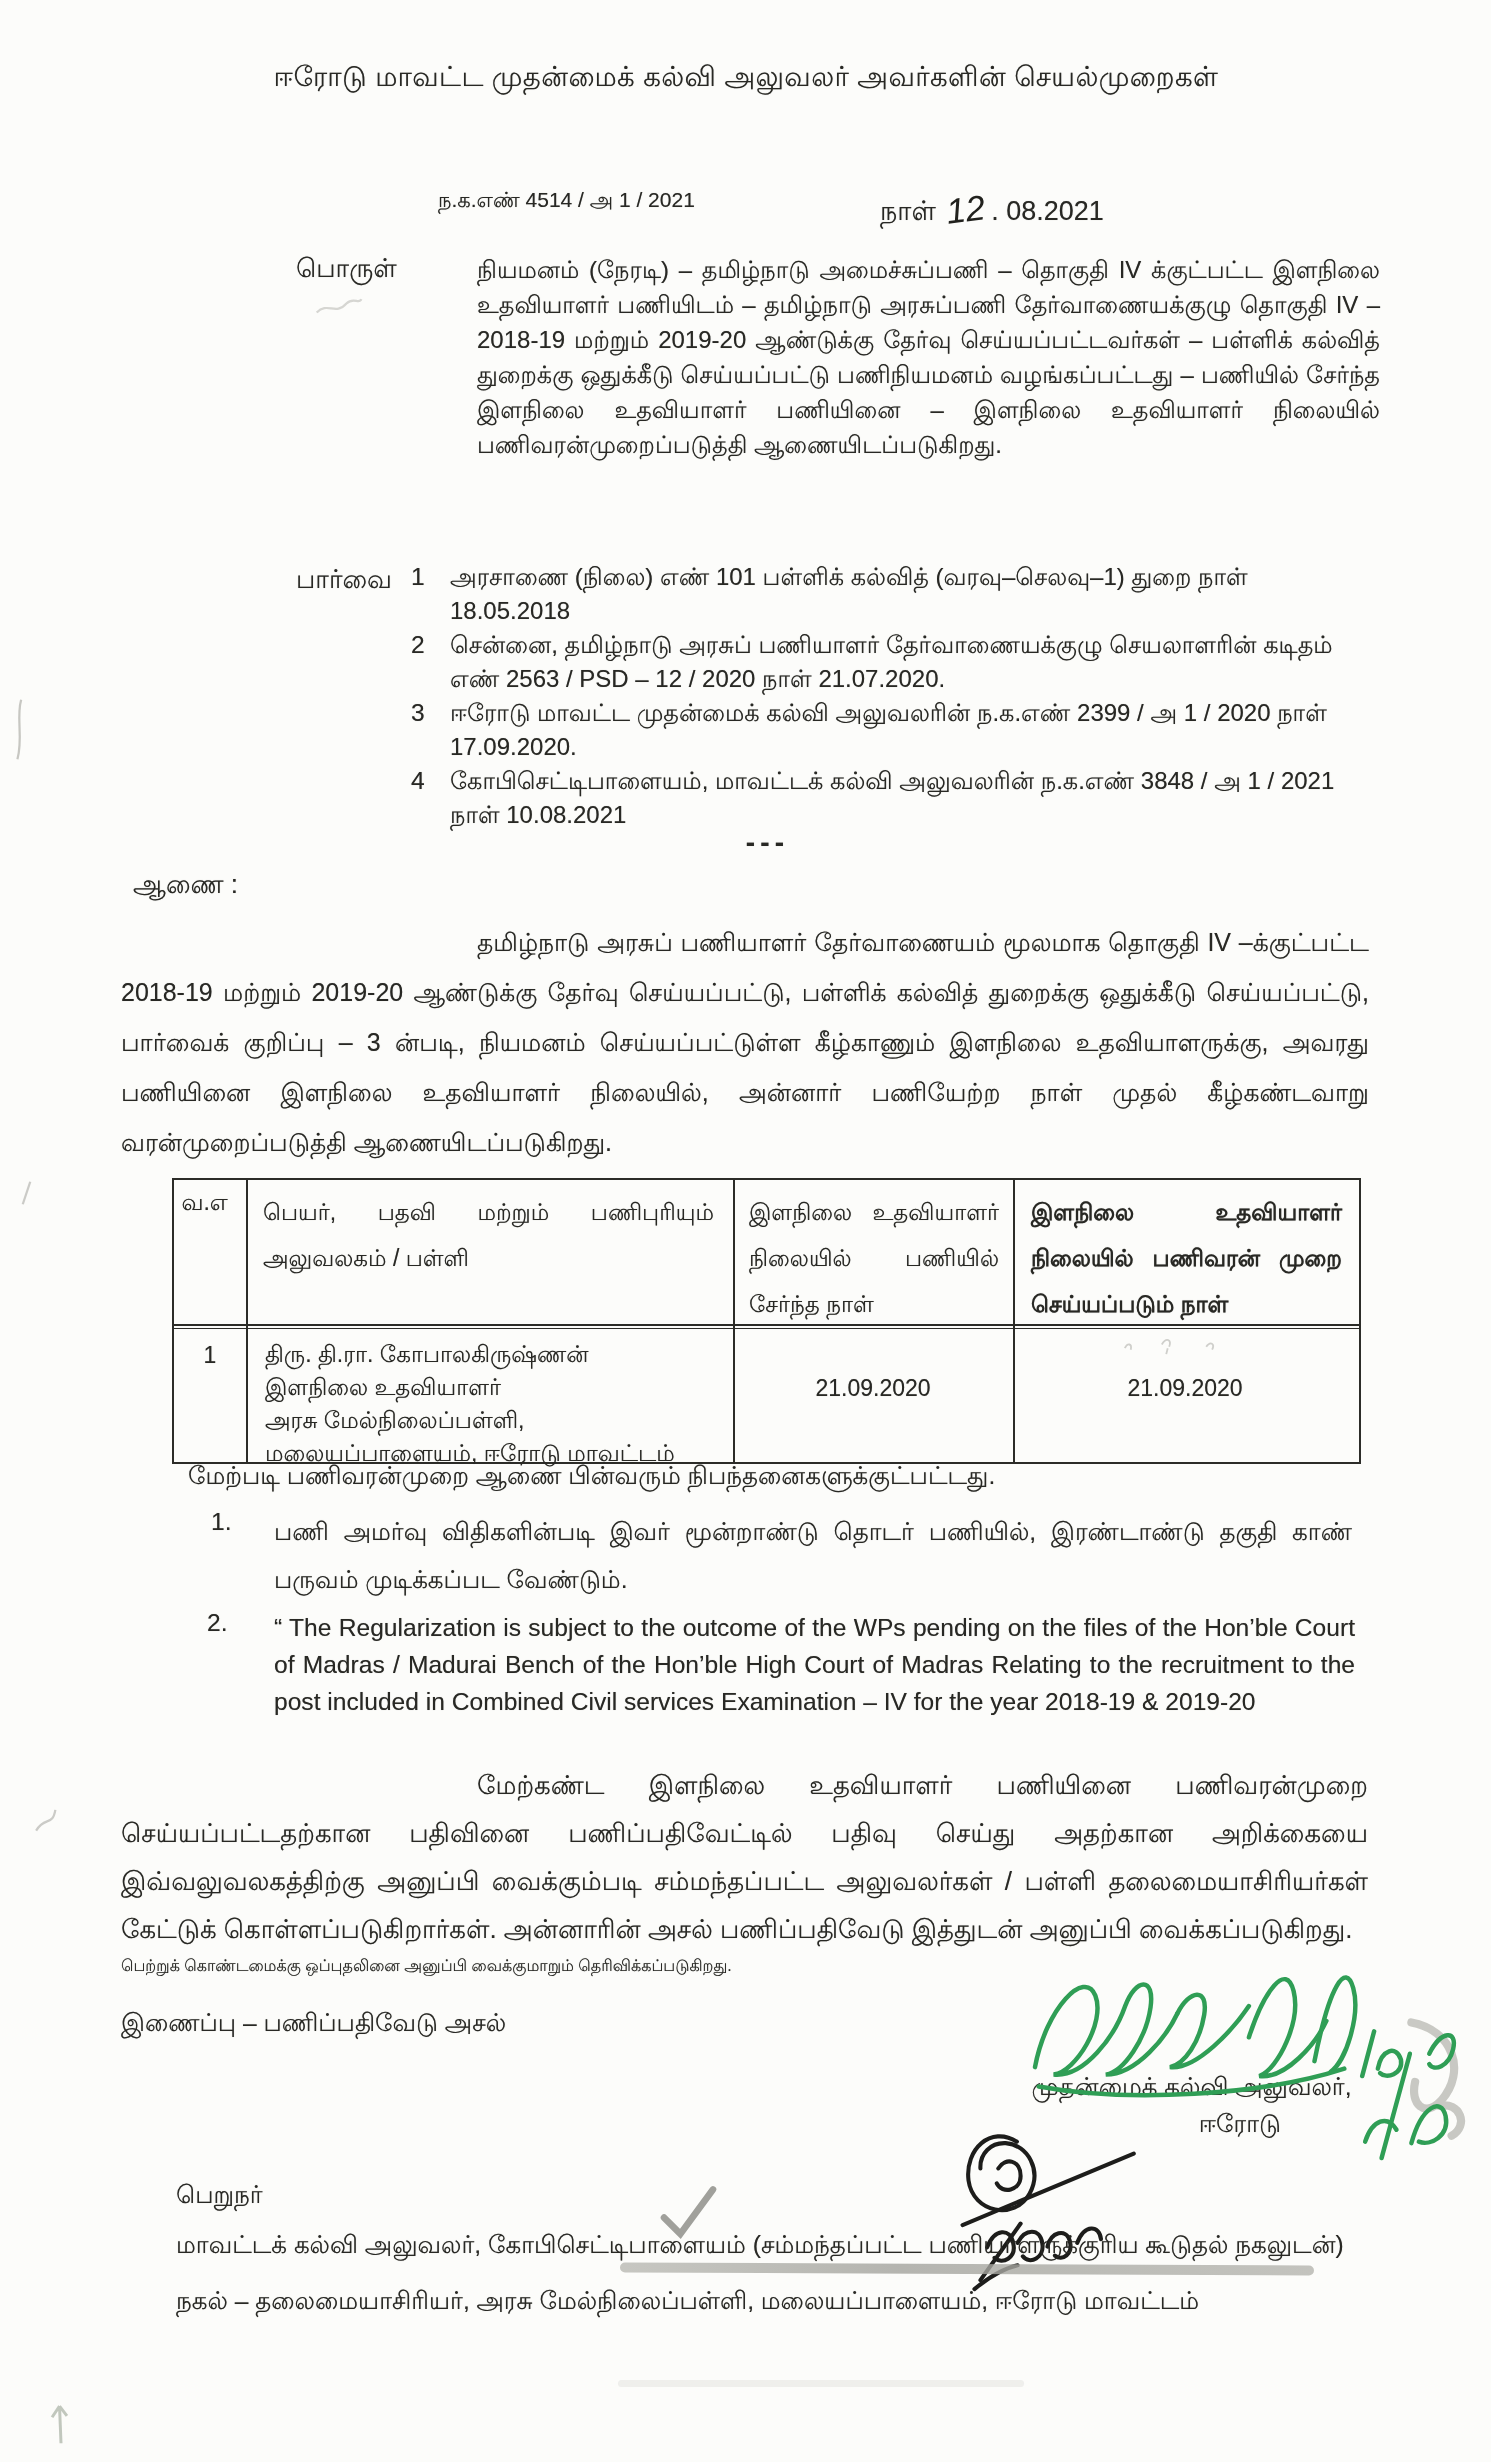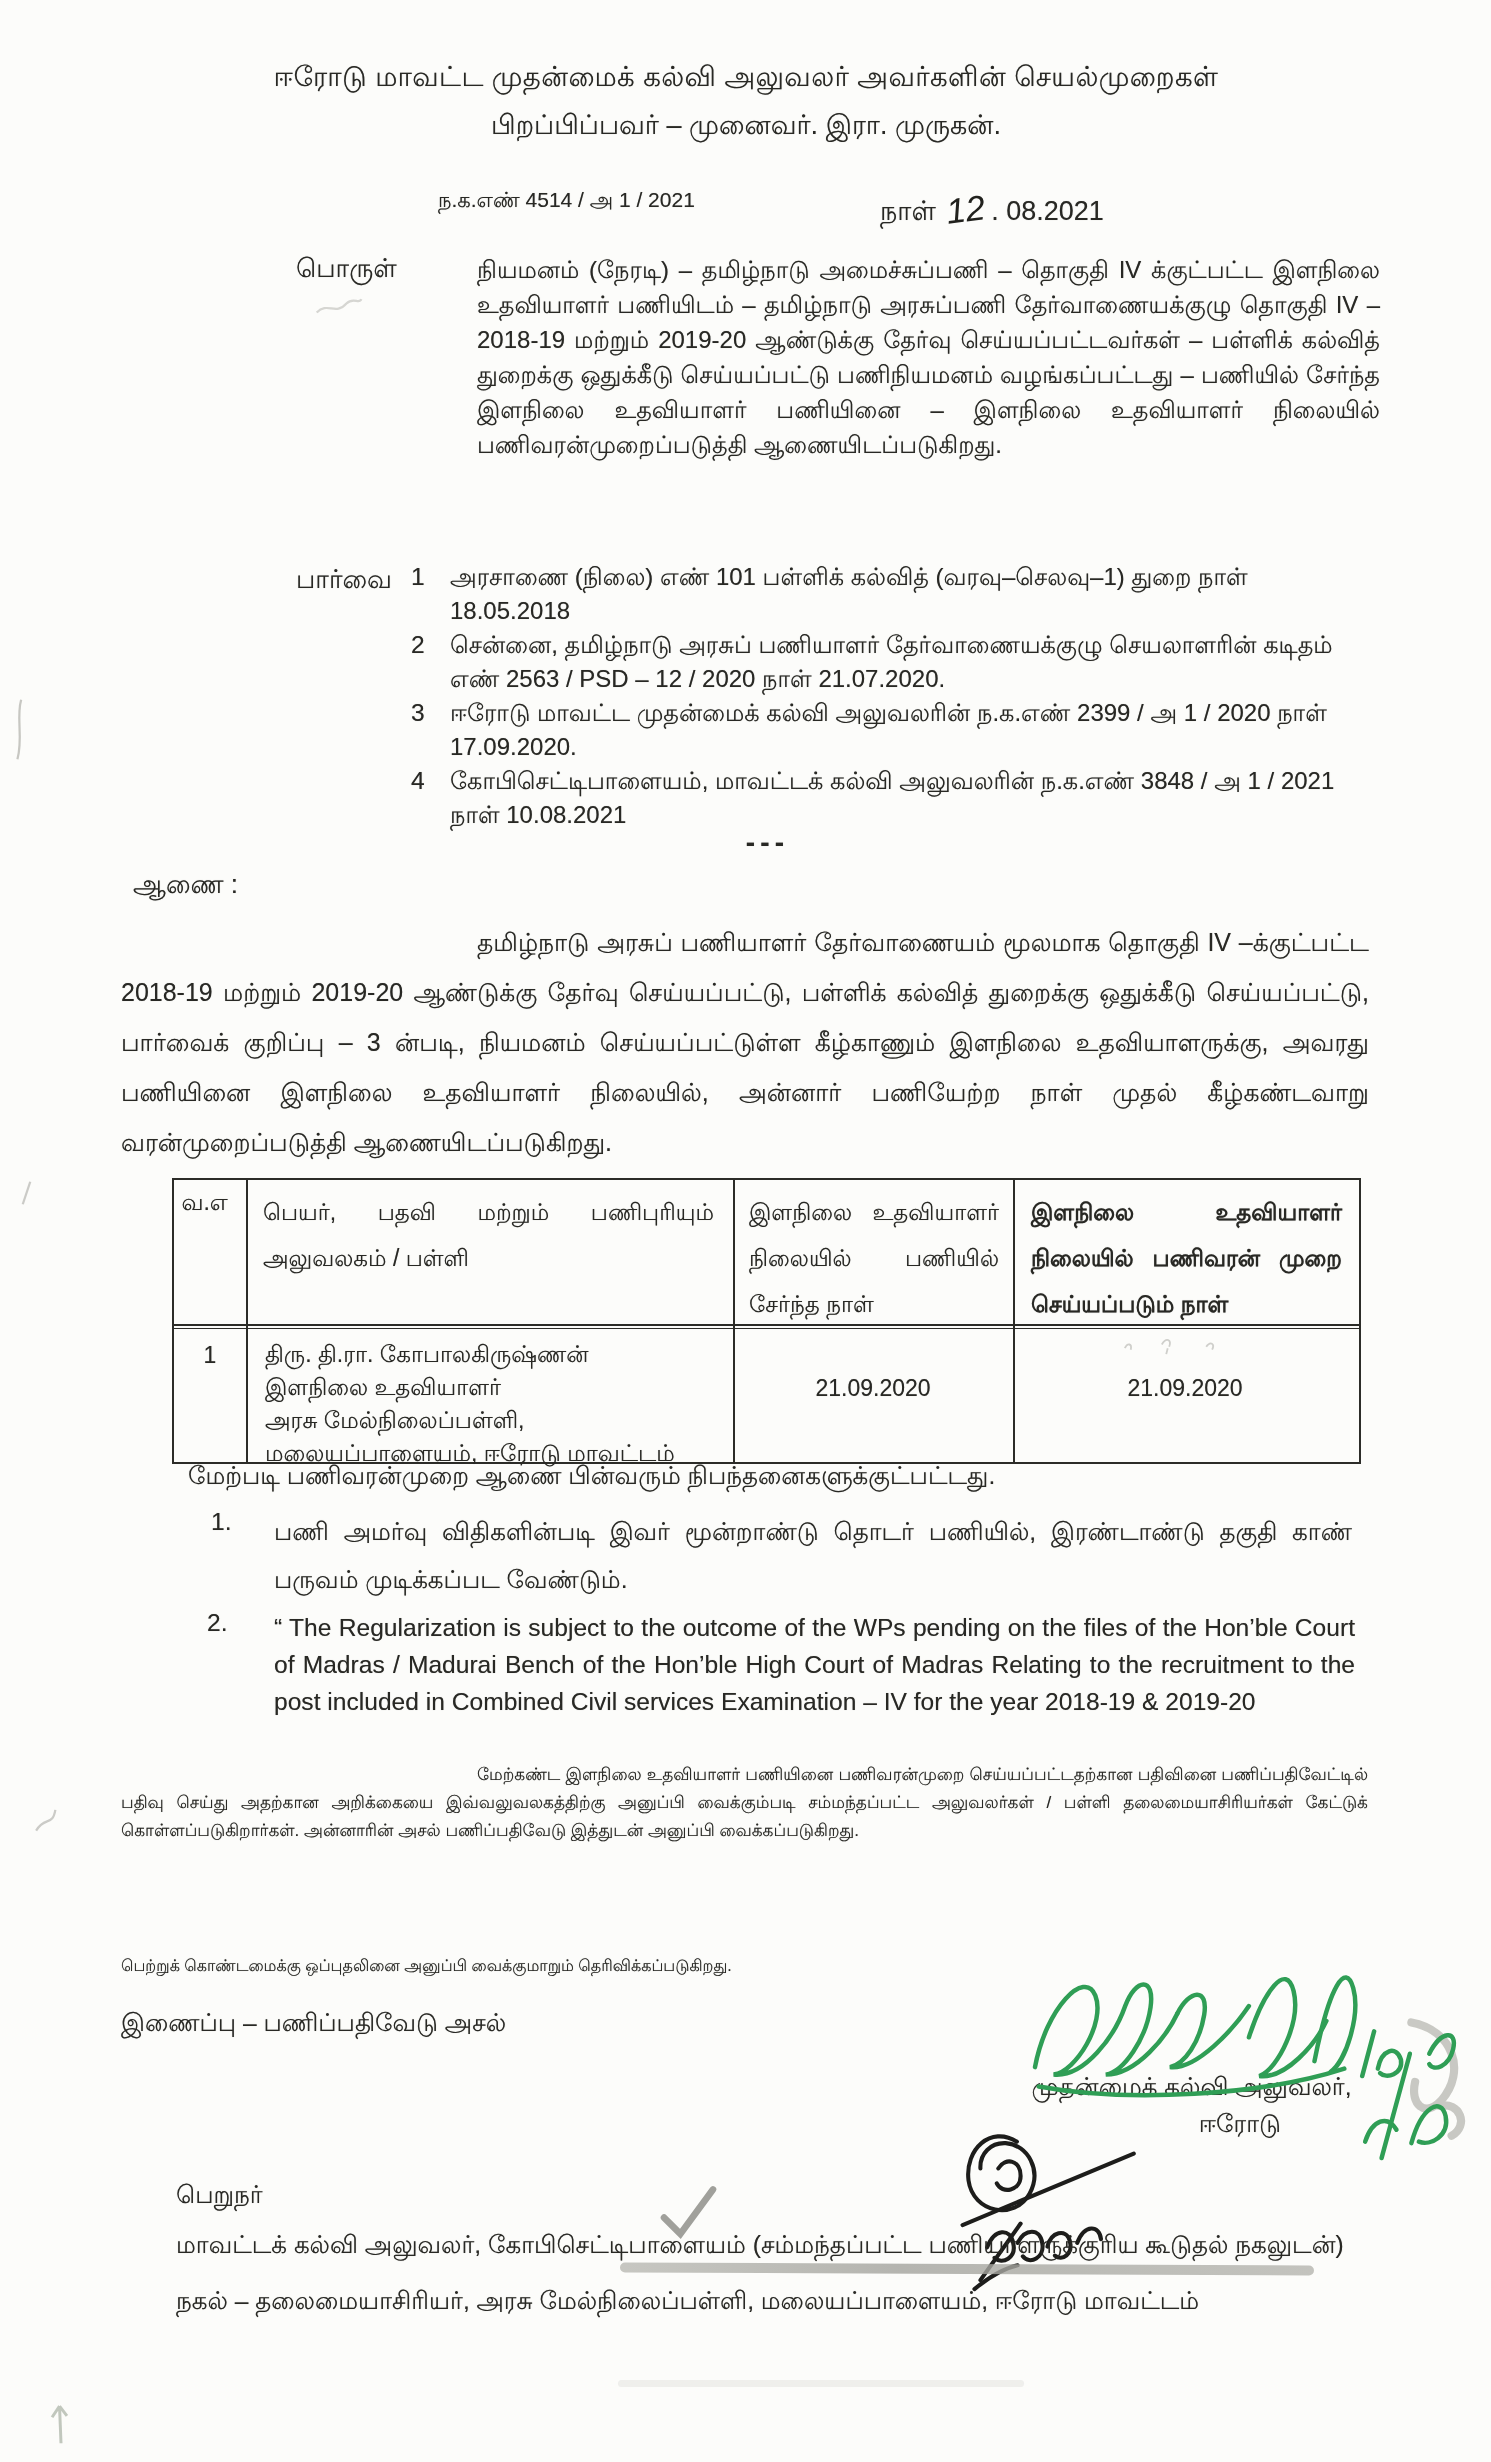--- a/index.html
+++ b/index.html
@@ -43,42 +43,41 @@
   .namecell{left:91px;top:158px;width:447px;line-height:33px;white-space:pre-line;}
   .date1{left:559px;top:195px;width:280px;text-align:center;font-size:24px;}
   .date2{left:839px;top:195px;width:344px;text-align:center;font-size:24px;}
 
   .cond-intro{top:1462px;left:188px;font-size:24.6px;}
   .c1num{top:1508px;left:211px;font-size:24.6px;}
   .c1text{top:1508px;left:274px;width:1078px;font-size:24.6px;line-height:48px;}
   .c2num{top:1609px;left:207px;font-size:24.6px;}
   .c2text{top:1609px;left:274px;width:1081px;font-size:24.6px;line-height:37px;}
 
-  .close1{top:1761px;left:121px;width:1247px;font-size:17px;line-height:28px;text-indent:356px;}
+  .close1{top:1761px;left:121px;width:1247px;font-size:26px;line-height:48px;text-indent:356px;}
   .close2{top:1957px;left:121px;font-size:16px;}
   .enclosure{top:2009px;left:121px;font-size:24.6px;}
 
   .sig-title{top:2073px;left:998px;width:387px;text-align:center;font-size:24.6px;}
   .sig-place{top:2110px;left:998px;width:283px;text-align:right;font-size:24.6px;}
   .svg-abs{position:absolute;}
 
   .to-label{top:2181px;left:176px;font-size:24.6px;}
   .to-line{top:2231px;left:176px;font-size:24.6px;}
   .copy-line{top:2287px;left:176px;font-size:24.6px;}
   .grey-bar{position:absolute;left:620px;top:2264px;width:694px;height:9.7px;border-radius:5.2px;
             background:linear-gradient(90deg,#b9b9b3,#a3a39d 40%,#b5b5af);opacity:.8;transform:rotate(.25deg);}
   .smudge{position:absolute;left:618px;top:2380px;width:406px;height:6.7px;background:#c9c9c3;opacity:.25;border-radius:3.7px;}
 </style>
 </head>
 <body>
 
 <div class="page">
 
   <div class="t center title1">ஈரோடு மாவட்ட முதன்மைக் கல்வி அலுவலர் அவர்களின் செயல்முறைகள்</div>
-  <div class="t center title2">பிறப்பிப்பவர் – முனைவர். இரா. முருகன்.</div>
   <div class="t fileno nowrap">ந.க.எண்  4514 / அ 1 / 2021</div>
   <div class="t dateline nowrap">
     <span>நாள்</span><span class="hand12">12</span><span>. 08.2021</span>
   </div>
 
   <div class="t subj-label">பொருள்</div>
   <div class="t subj-text jus">நியமனம் (நேரடி) – தமிழ்நாடு அமைச்சுப்பணி – தொகுதி IV க்குட்பட்ட இளநிலை உதவியாளர் பணியிடம் – தமிழ்நாடு அரசுப்பணி தேர்வாணையக்குழு தொகுதி IV – 2018-19 மற்றும் 2019-20 ஆண்டுக்கு தேர்வு செய்யப்பட்டவர்கள் – பள்ளிக் கல்வித் துறைக்கு ஒதுக்கீடு செய்யப்பட்டு பணிநியமனம் வழங்கப்பட்டது – பணியில் சேர்ந்த இளநிலை உதவியாளர் பணியினை – இளநிலை உதவியாளர் நிலையில் பணிவரன்முறைப்படுத்தி ஆணையிடப்படுகிறது.</div>
 
   <div class="t ref-label">பார்வை</div>
   <div class="ref-list">

